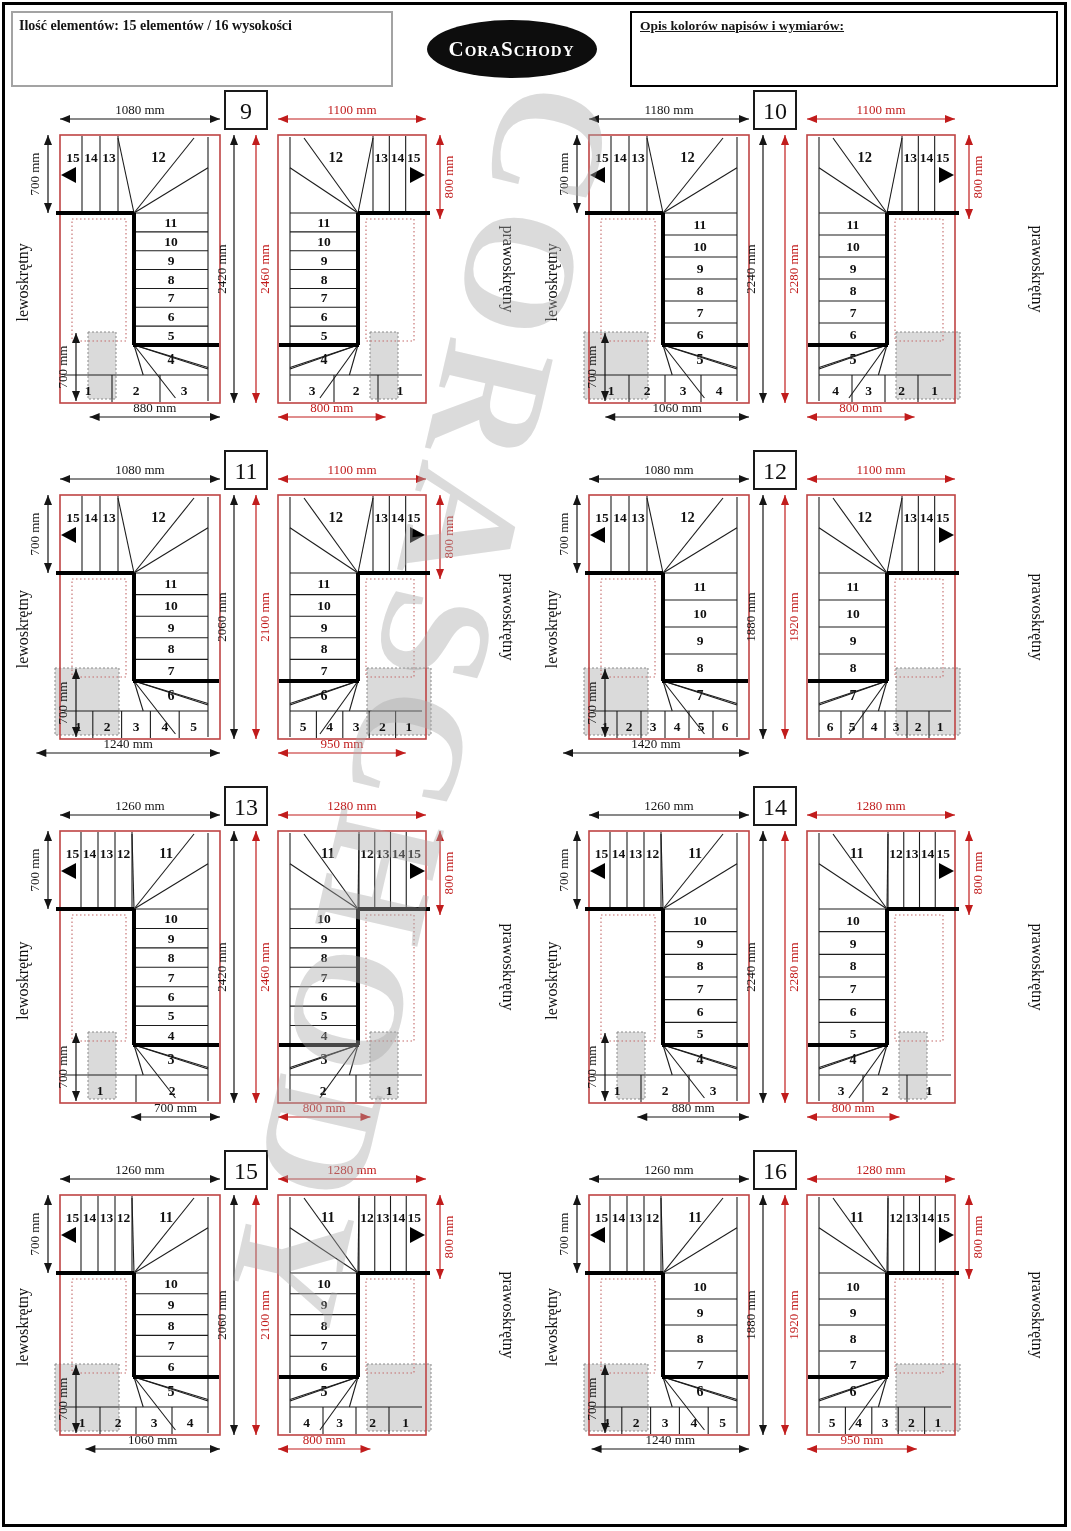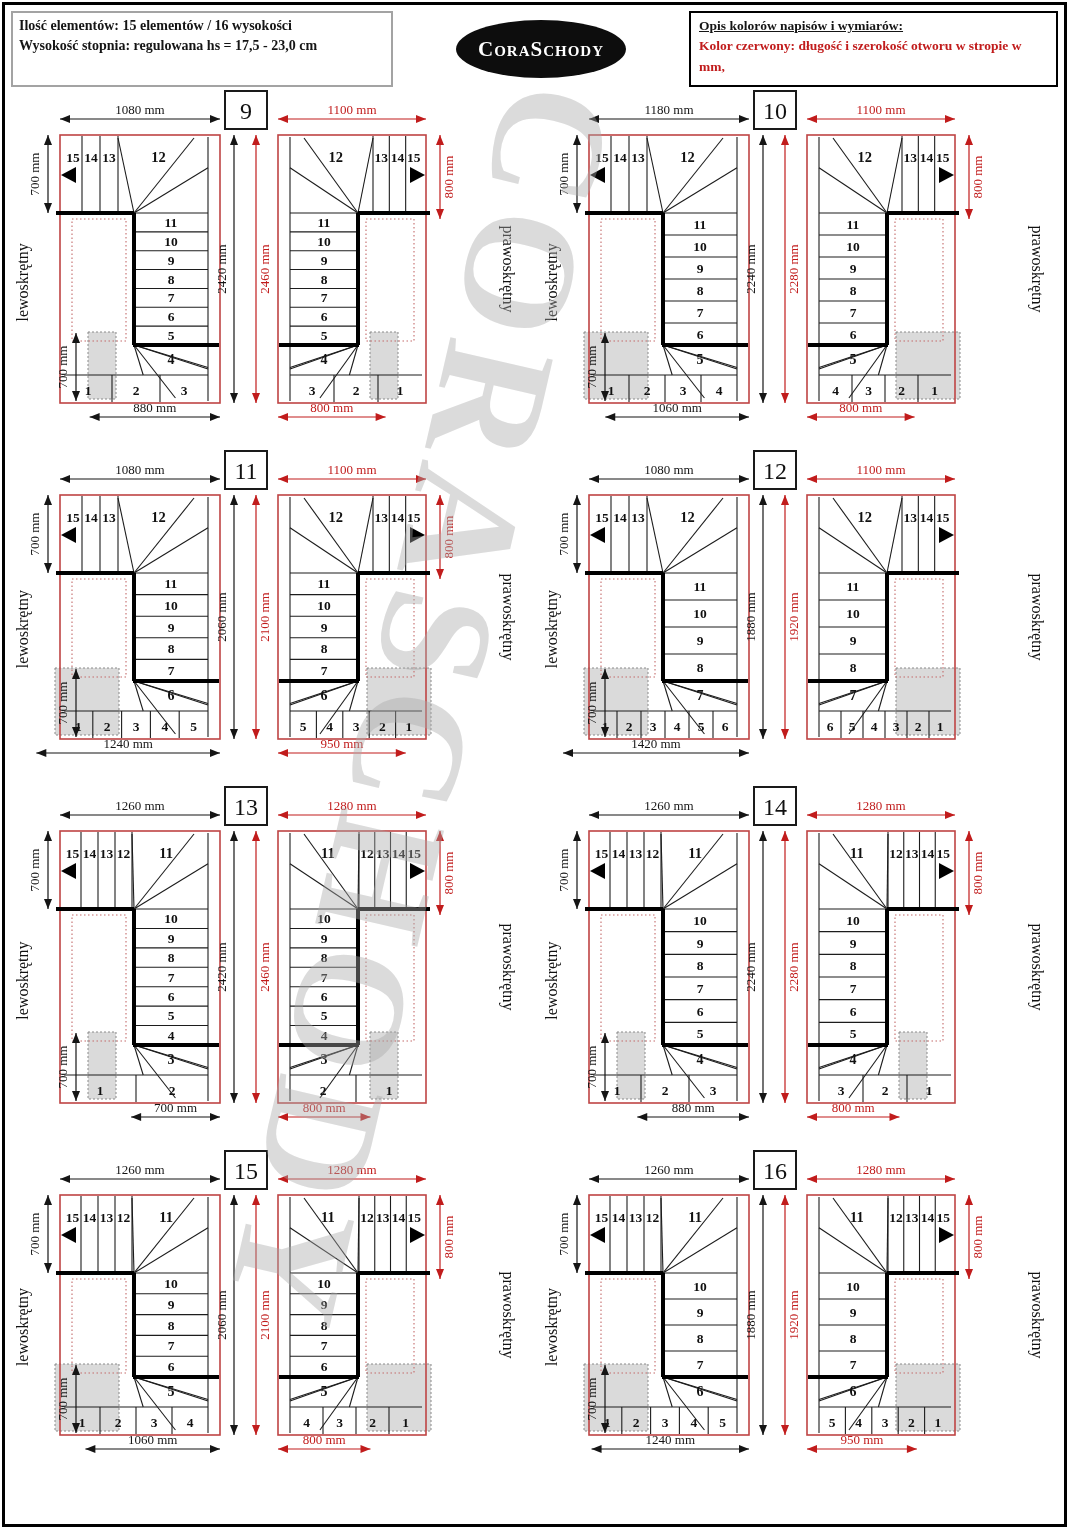--- a/index.html
+++ b/index.html
@@ -4,44 +4,42 @@
 <style>
   html,body{margin:0;padding:0;background:#fff;}
   body{width:1071px;height:1531px;position:relative;font-family:"Liberation Serif",serif;color:#151515;overflow:hidden;}
   .page{position:absolute;left:2px;top:2px;width:1065px;height:1525px;border:3px solid #000;box-sizing:border-box;background:#fff;}
   .title{font-size:24px;font-weight:600;text-align:center;padding:4px 0 5px 0;border-bottom:3px solid #000;letter-spacing:.5px;}
   .head-row{display:flex;align-items:stretch;margin:6px 6px 2px 6px;height:76px;}
   .info-box{width:382px;border:2px solid #a3a3a3;padding:3px 6px;box-sizing:border-box;font-size:14px;font-weight:bold;line-height:1.45;}
   .logo-wrap{flex:1;display:flex;align-items:center;justify-content:center;}
   .logo{background:#0d0d0d;color:#fff;border-radius:50%;width:170px;height:58px;display:flex;align-items:center;justify-content:center;
         font-variant:small-caps;font-size:21px;letter-spacing:1px;font-weight:bold;}
-  .legend-box{width:369px;border:2px solid #000;padding:3px 8px;box-sizing:border-box;font-size:13.5px;font-weight:bold;line-height:1.5;}
+  .legend-box{width:428px;border:2px solid #000;padding:3px 8px;box-sizing:border-box;font-size:13.5px;font-weight:bold;line-height:1.5;}
   .lg-title{text-decoration:underline;}
   .lg-red{color:#c11c1c;}
   .grid{display:grid;grid-template-columns:1fr 1fr;justify-items:center;margin-top:2px;}
   .pair{line-height:0;}
   .watermark{position:absolute;left:648px;top:104px;font-size:160px;font-weight:bold;letter-spacing:12px;white-space:nowrap;
              color:rgba(170,170,170,.42);transform:rotate(103deg);transform-origin:0 0;pointer-events:none;z-index:6;}
   svg text{font-family:"Liberation Serif",serif;}
 </style>
 </head>
 <body>
 
 <div class="page">
   <div class="head-row">
     <div class="info-box">
       <div>Ilość elementów: 15 elementów / 16 wysokości</div>
-      <div>Wysokość stopnia: regulowana  hs = 17,5 - 23,0 cm</div>
     </div>
     <div class="logo-wrap">
       <div class="logo">CoraSchody</div>
     </div>
     <div class="legend-box">
       <div class="lg-title">Opis kolorów napisów i wymiarów:</div>
-      <div class="lg-red">Kolor czerwony: długość i szerokość otworu w stropie w mm,</div>
     </div>
   </div>
   <div class="grid" id="grid">
       <div class="pair"><svg width="512" height="360" viewBox="0 0 512 360">
           <text x="14" y="193.4" text-anchor="middle" fill="#111" font-size="16" transform="rotate(-90 14 193.4)">lewoskrętny</text>
           <text x="489" y="180" text-anchor="middle" fill="#111" font-size="16" transform="rotate(90 489 180)">prawoskrętny</text>
           <rect x="74" y="243" width="28" height="67" fill="#dadada" stroke="#8a8a8a" stroke-width="1" stroke-dasharray="2,2"></rect>
           <rect x="58" y="130" width="54" height="122" fill="none" stroke="#c46a6a" stroke-width="1.1" stroke-dasharray="1.5,2.5"></rect>
           <rect x="46" y="46" width="160" height="268" fill="none" stroke="#bf4444" stroke-width="1.6"></rect>
           <line x1="68" y1="47" x2="68" y2="124" stroke="#1c1c1c" stroke-width="1.1"></line>

